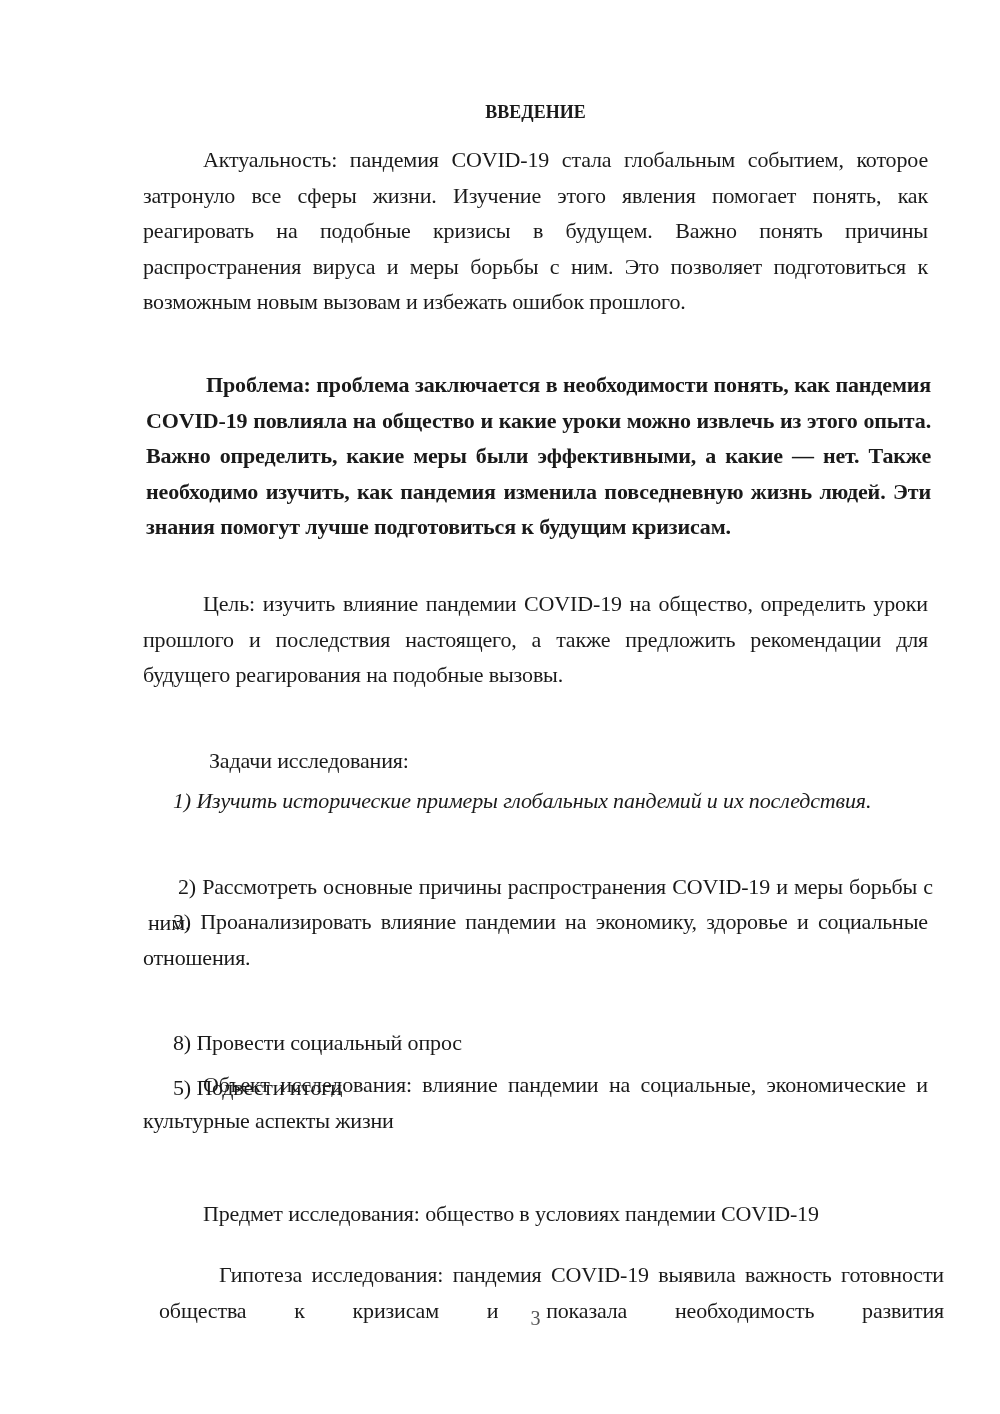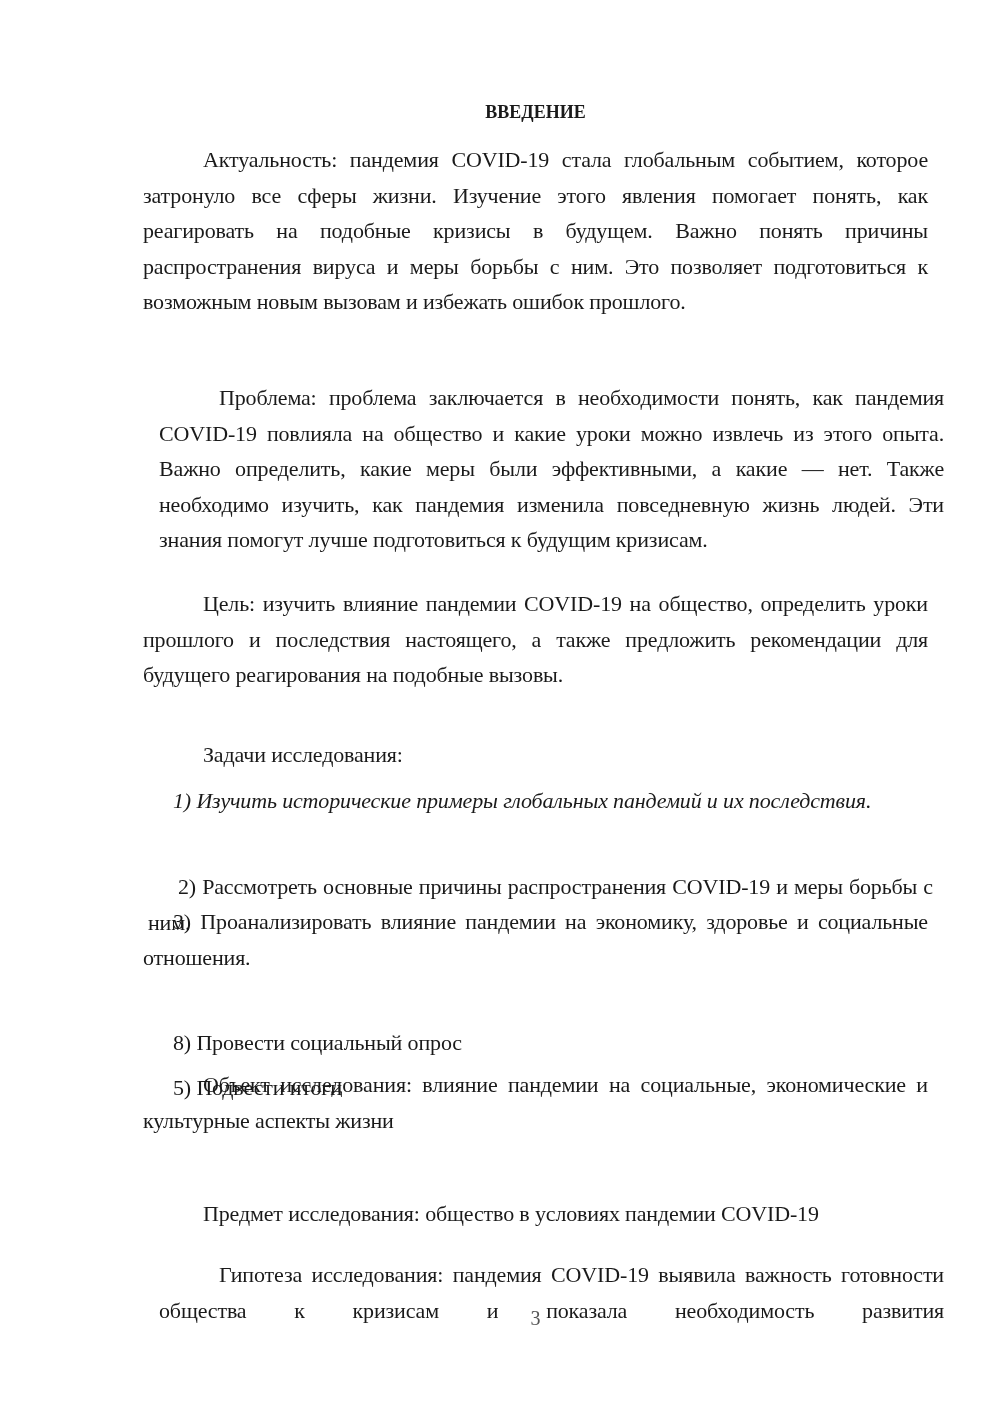--- a/index.html
+++ b/index.html
@@ -27,25 +27,25 @@
   }
 </style>
 </head>
 <body>
 
 <div class="page">
   <div class="heading">ВВЕДЕНИЕ</div>
 
   <p class="para" style="top:142px;margin:0;">Актуальность: пандемия COVID-19 стала глобальным событием, которое затронуло все сферы жизни. Изучение этого явления помогает понять, как реагировать на подобные кризисы в будущем. Важно понять причины распространения вируса и меры борьбы с ним. Это позволяет подготовиться к возможным новым вызовам и избежать ошибок прошлого.</p>
 
-  <p class="para" style="top:364px;margin:16px;">Проблема: проблема заключается в необходимости понять, как пандемия COVID-19 повлияла на общество и какие уроки можно извлечь из этого опыта. Важно определить, какие меры были эффективными, а какие — нет. Также необходимо изучить, как пандемия изменила повседневную жизнь людей. Эти знания помогут лучше подготовиться к будущим кризисам.</p>
+  <p class="para" style="top:364px;margin:3px;font-weight:bold;">Проблема: проблема заключается в необходимости понять, как пандемия COVID-19 повлияла на общество и какие уроки можно извлечь из этого опыта. Важно определить, какие меры были эффективными, а какие — нет. Также необходимо изучить, как пандемия изменила повседневную жизнь людей. Эти знания помогут лучше подготовиться к будущим кризисам.</p>
 
   <p class="para" style="top:586px;margin:0;">Цель: изучить влияние пандемии COVID-19 на общество, определить уроки прошлого и последствия настоящего, а также предложить рекомендации для будущего реагирования на подобные вызовы.</p>
 
-  <p class="para" style="top:737px;margin:0;">Задачи исследования:</p>
+  <p class="para" style="top:737px;margin:6px;">Задачи исследования:</p>
 
   <p class="para task" style="top:783px;margin:0;font-style:italic;">1) Изучить исторические примеры глобальных пандемий и их последствия.</p>
   <p class="para task" style="top:864px;margin:5px;">2) Рассмотреть основные причины распространения COVID-19 и меры борьбы с ним.</p>
   <p class="para task" style="top:904px;margin:0;">3) Проанализировать влияние пандемии на экономику, здоровье и социальные отношения.</p>
   <p class="para task" style="top:1025px;margin:0;">8) Провести социальный опрос</p>
   <p class="para task" style="top:1070px;margin:0;">5) Подвести итоги</p>
 
   <p class="para" style="top:1067px;margin:0;">Объект исследования: влияние пандемии на социальные, экономические и культурные аспекты жизни</p>
 
   <p class="para" style="top:1196px;margin:0;">Предмет исследования: общество в условиях пандемии COVID-19</p>

